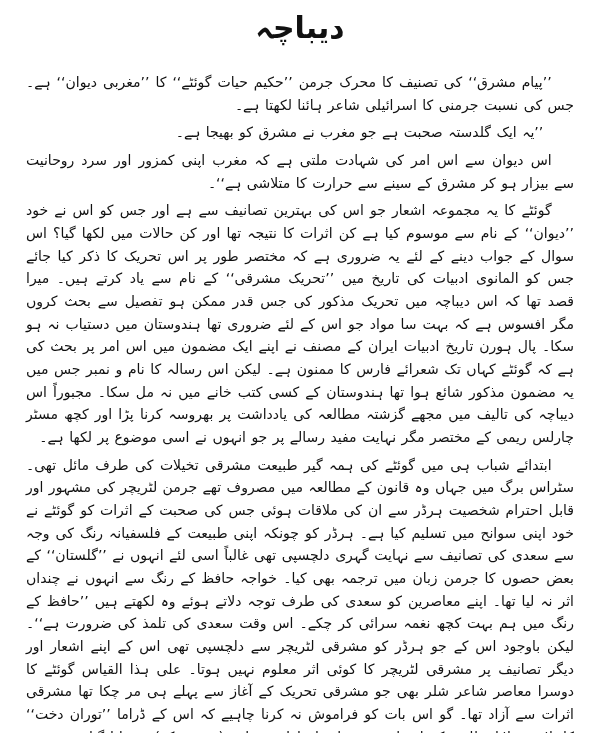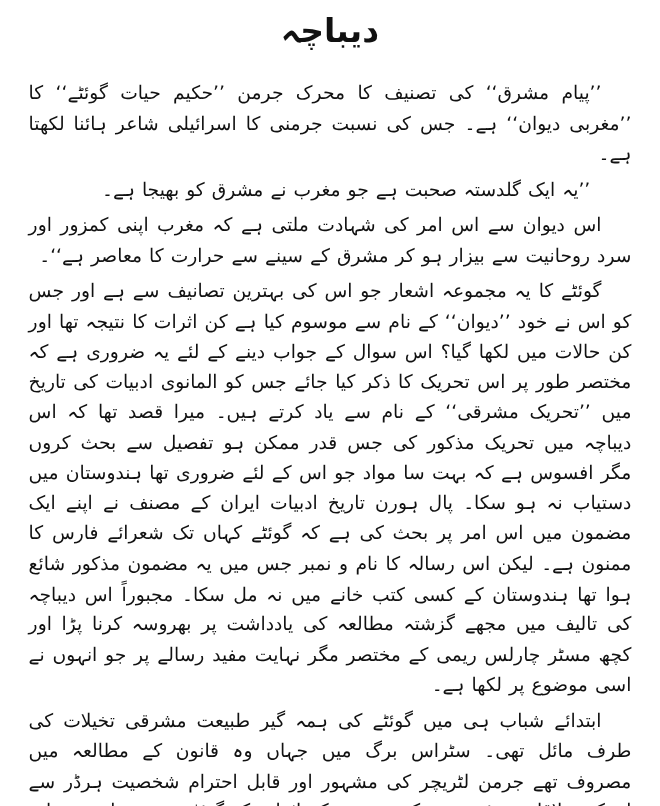--- a/index.html
+++ b/index.html
@@ -22,21 +22,21 @@
     direction: rtl;
   }
   .page-title {
     text-align: center;
     font-size: 30px;
     font-weight: bold;
     margin: 4px 0 26px 0;
     letter-spacing: 1px;
   }
   .body-text p {
-    font-size: 17px;
+    font-size: 14px;
     line-height: 1.62;
     text-align: justify;
     text-justify: inter-word;
     margin: 0 0 5px 0;
     text-indent: 1.6em;
     word-spacing: 1px;
   }
   .body-text p.quote-line {
     text-indent: 2.2em;
   }
@@ -56,21 +56,21 @@
 <div class="page">
 
   <h1 class="page-title">دیباچہ</h1>
 
   <div class="body-text">
 
     <p>’’پیام مشرق‘‘ کی تصنیف کا محرک جرمن ’’حکیم حیات گوئٹے‘‘ کا ’’مغربی دیوان‘‘ ہے۔ جس کی نسبت جرمنی کا اسرائیلی شاعر ہائنا لکھتا ہے۔</p>
 
     <p class="quote-line">’’یہ ایک گلدستہ صحبت ہے جو مغرب نے مشرق کو بھیجا ہے۔</p>
 
-    <p>اس دیوان سے اس امر کی شہادت ملتی ہے کہ مغرب اپنی کمزور اور سرد روحانیت سے بیزار ہو کر مشرق کے سینے سے حرارت کا معاصر ہے‘‘۔</p>
+    <p>اس دیوان سے اس امر کی شہادت ملتی ہے کہ مغرب اپنی کمزور اور سرد روحانیت سے بیزار ہو کر مشرق کے سینے سے حرارت کا متلاشی ہے‘‘۔</p>
 
     <p>گوئٹے کا یہ مجموعہ اشعار جو اس کی بہترین تصانیف سے ہے اور جس کو اس نے خود ’’دیوان‘‘ کے نام سے موسوم کیا ہے کن اثرات کا نتیجہ تھا اور کن حالات میں لکھا گیا؟ اس سوال کے جواب دینے کے لئے یہ ضروری ہے کہ مختصر طور پر اس تحریک کا ذکر کیا جائے جس کو المانوی ادبیات کی تاریخ میں ’’تحریک مشرقی‘‘ کے نام سے یاد کرتے ہیں۔ میرا قصد تھا کہ اس دیباچہ میں تحریک مذکور کی جس قدر ممکن ہو تفصیل سے بحث کروں مگر افسوس ہے کہ بہت سا مواد جو اس کے لئے ضروری تھا ہندوستان میں دستیاب نہ ہو سکا۔ پال ہورن تاریخ ادبیات ایران کے مصنف نے اپنے ایک مضمون میں اس امر پر بحث کی ہے کہ گوئٹے کہاں تک شعرائے فارس کا ممنون ہے۔ لیکن اس رسالہ کا نام و نمبر جس میں یہ مضمون مذکور شائع ہوا تھا ہندوستان کے کسی کتب خانے میں نہ مل سکا۔ مجبوراً اس دیباچہ کی تالیف میں مجھے گزشتہ مطالعہ کی یادداشت پر بھروسہ کرنا پڑا اور کچھ مسٹر چارلس ریمی کے مختصر مگر نہایت مفید رسالے پر جو انہوں نے اسی موضوع پر لکھا ہے۔</p>
 
     <p>ابتدائے شباب ہی میں گوئٹے کی ہمہ گیر طبیعت مشرقی تخیلات کی طرف مائل تھی۔ سٹراس برگ میں جہاں وہ قانون کے مطالعہ میں مصروف تھے جرمن لٹریچر کی مشہور اور قابل احترام شخصیت ہرڈر سے ان کی ملاقات ہوئی جس کی صحبت کے اثرات کو گوئٹے نے خود اپنی سوانح میں تسلیم کیا ہے۔ ہرڈر کو چونکہ اپنی طبیعت کے فلسفیانہ رنگ کی وجہ سے سعدی کی تصانیف سے نہایت گہری دلچسپی تھی غالباً اسی لئے انہوں نے ’’گلستان‘‘ کے بعض حصوں کا جرمن زبان میں ترجمہ بھی کیا۔ خواجہ حافظ کے رنگ سے انہوں نے چنداں اثر نہ لیا تھا۔ اپنے معاصرین کو سعدی کی طرف توجہ دلاتے ہوئے وہ لکھتے ہیں ’’حافظ کے رنگ میں ہم بہت کچھ نغمہ سرائی کر چکے۔ اس وقت سعدی کی تلمذ کی ضرورت ہے‘‘۔ لیکن باوجود اس کے جو ہرڈر کو مشرقی لٹریچر سے دلچسپی تھی اس کے اپنے اشعار اور دیگر تصانیف پر مشرقی لٹریچر کا کوئی اثر معلوم نہیں ہوتا۔ علی ہذا القیاس گوئٹے کا دوسرا معاصر شاعر شلر بھی جو مشرقی تحریک کے آغاز سے پہلے ہی مر چکا تھا مشرقی اثرات سے آزاد تھا۔ گو اس بات کو فراموش نہ کرنا چاہیے کہ اس کے ڈراما ’’توران دخت‘‘ کا پلاٹ مولانا نظامی کے افسانہ دختر پادشاہ اقلیم چہارم (ہفت پیکر) سے لیا گیا ہے۔ جس کا آغاز مولانا نے اس شعر سے کیا ہے۔</p>
 
   </div>
 
   <div class="verse">
     <div class="verse-line-1">’’گفت کز جملہ ولایت روس</div>
 

